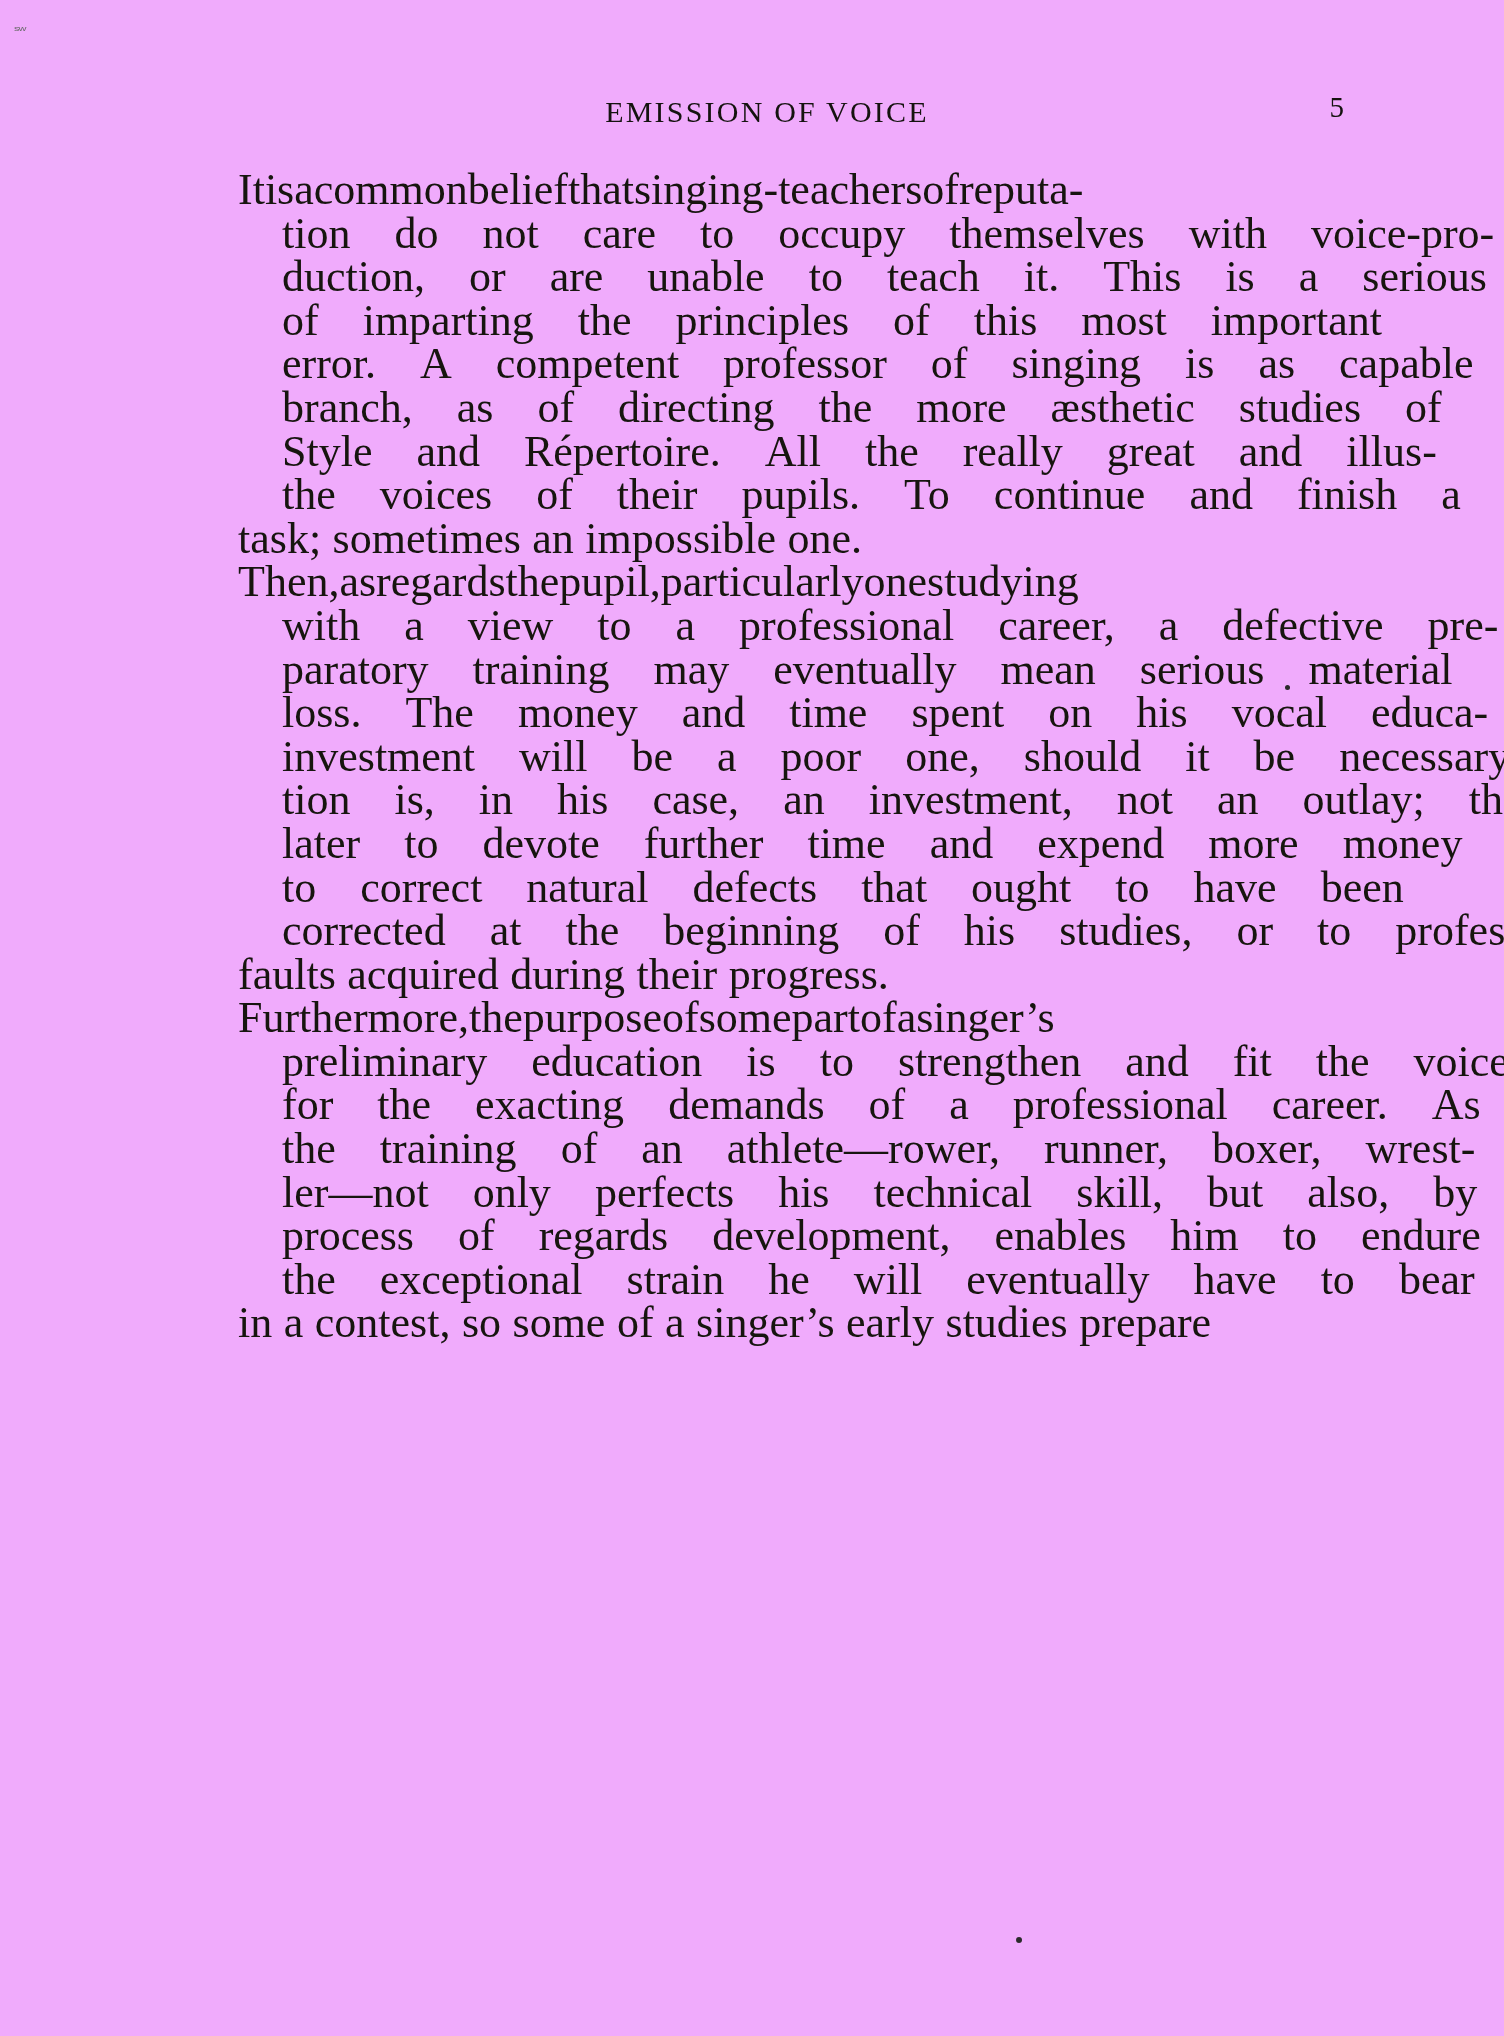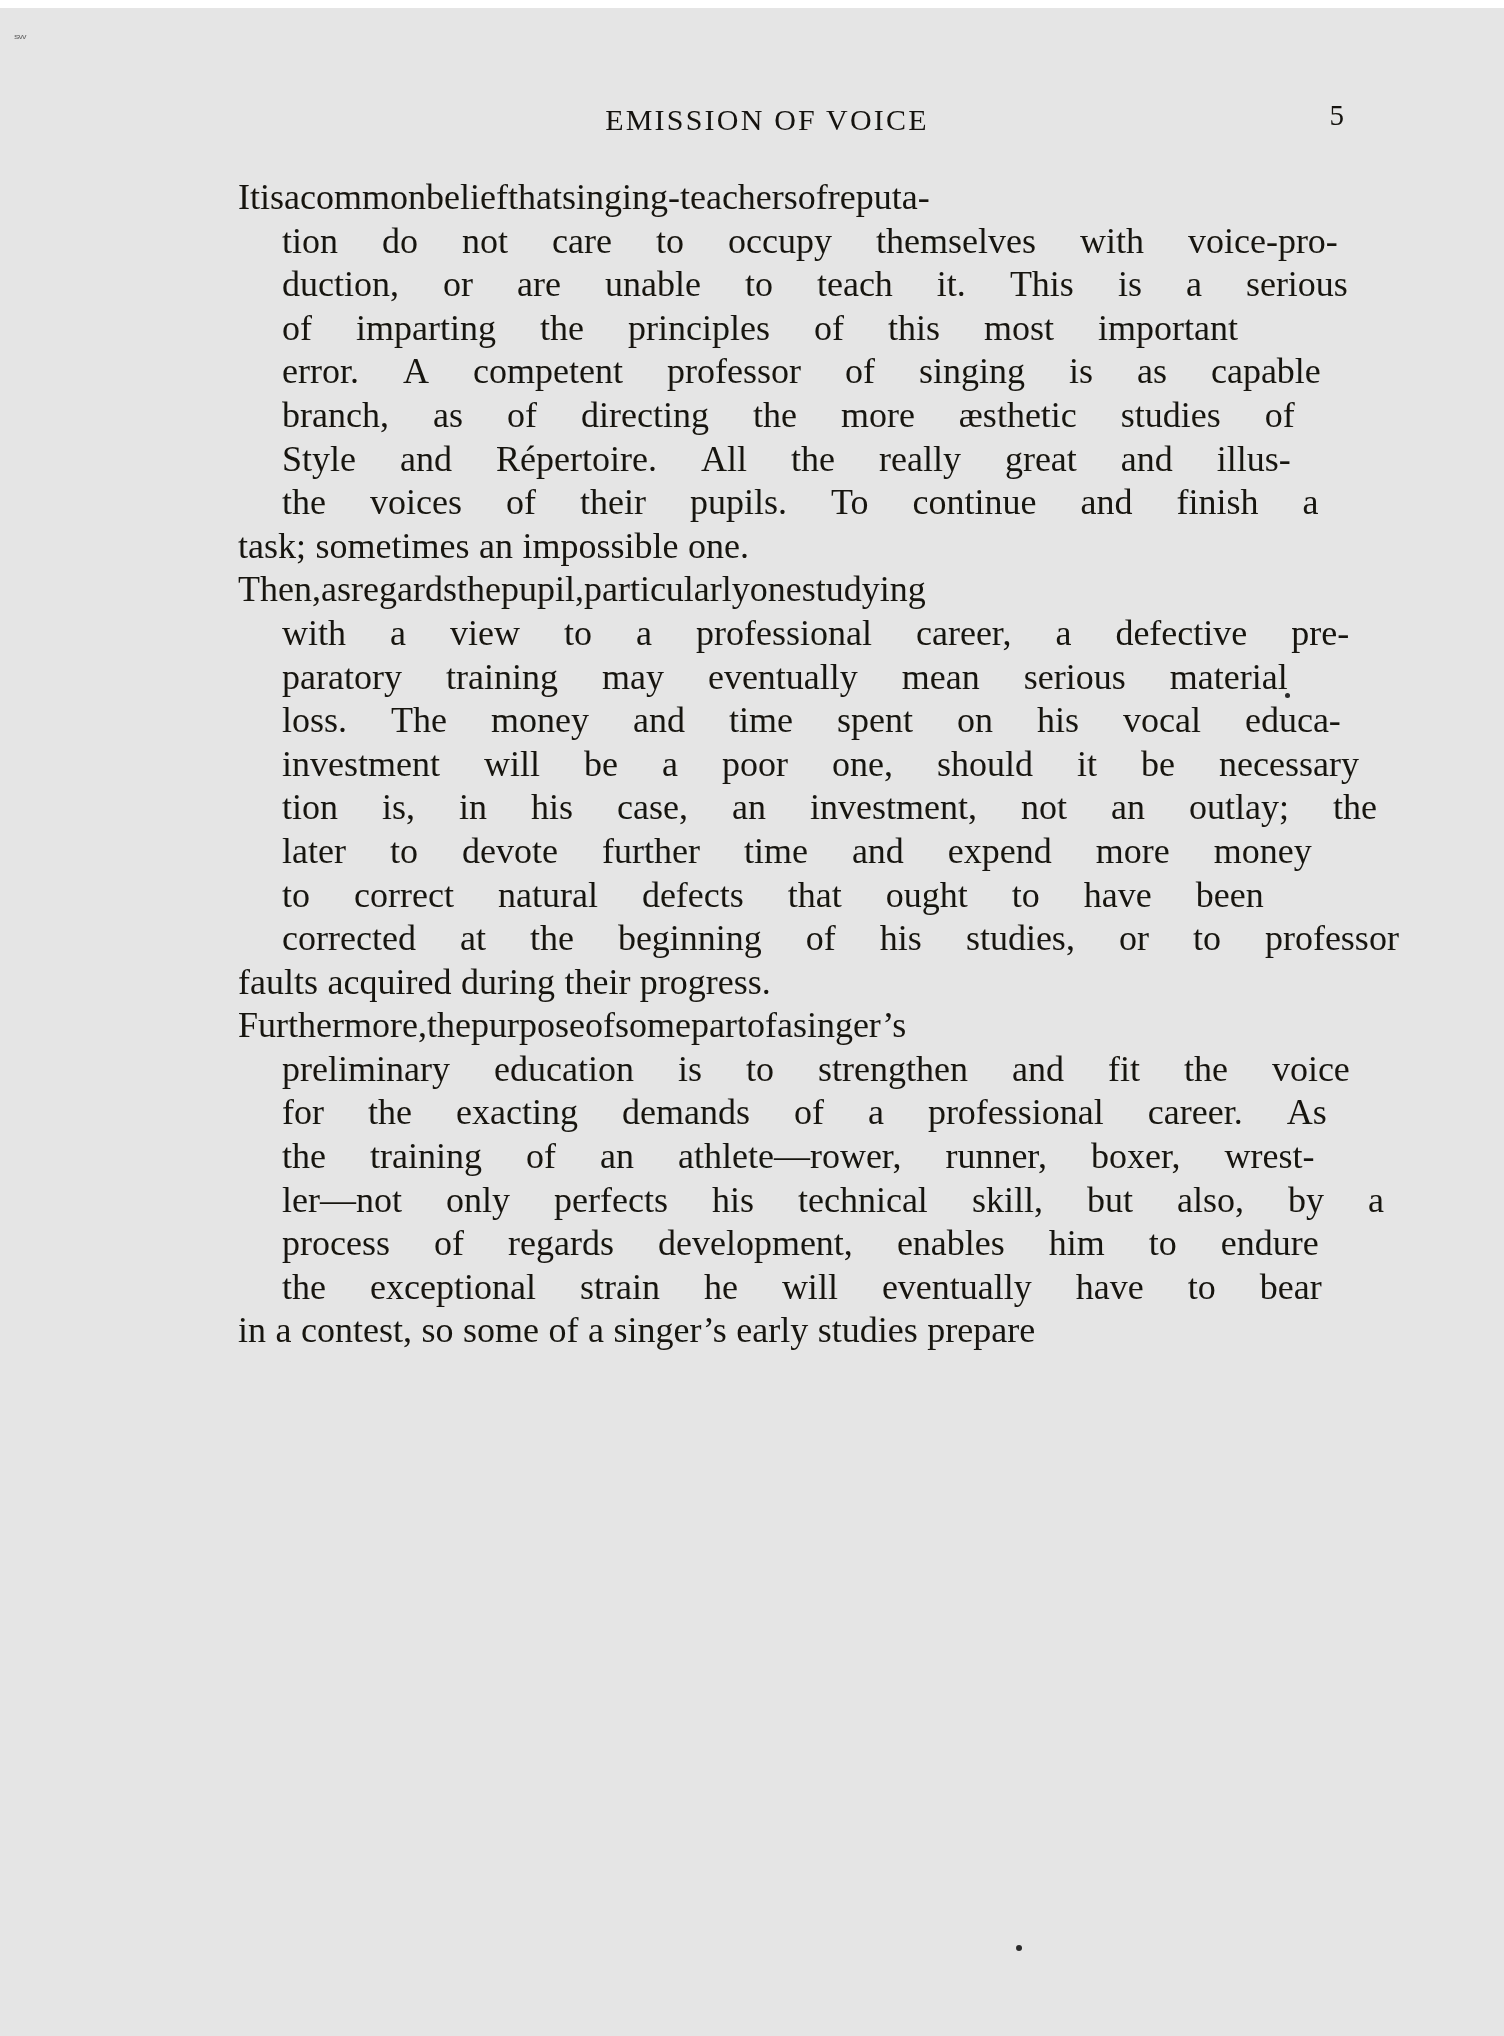--- a/index.html
+++ b/index.html
@@ -12,22 +12,21 @@
     height: 2036px;
     position: relative;
     font-family: "Liberation Serif", serif;
     color: #1a1a1a;
     overflow: hidden;
   }
 
   .page {
     position: absolute;
     inset: 0;
-    background: #e5e5e5;
-    margin-top: 8px;
+    background: #f0abfc;
   }
 
   .corner-mark {
     position: absolute;
     top: 22px;
     left: 14px;
     font-size: 11px;
     color: #6b6b6b;
     font-family: "Liberation Sans", sans-serif;
     letter-spacing: -1px;
@@ -63,21 +62,21 @@
 
   .body-text {
     position: absolute;
     top: 168px;
     left: 194px;
     width: 1120px;
   }
 
   .para {
     margin: 0;
-    font-size: 36px;
+    font-size: 44px;
     line-height: 43.6px;
     text-align: justify;
     text-indent: 44px;
     color: #17150f;
     word-spacing: 0.5px;
     -webkit-hyphens: none;
     hyphens: none;
   }
 
   .para + .para {

